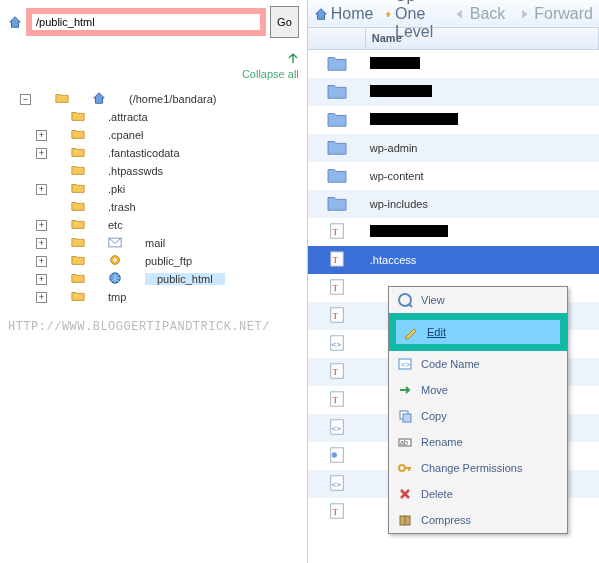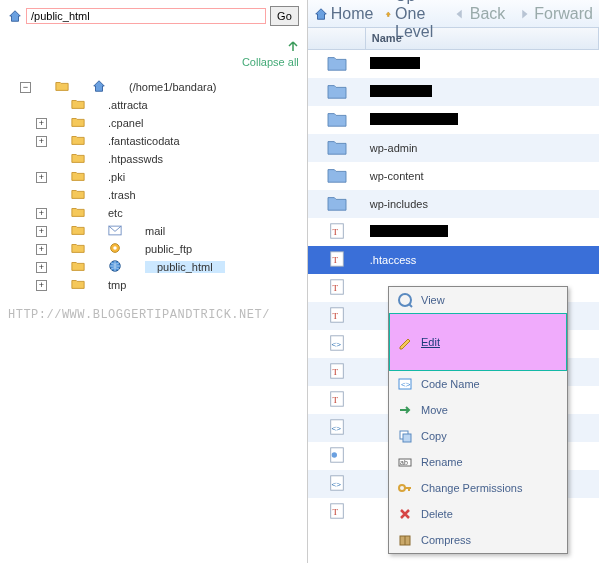--- a/index.html
+++ b/index.html
@@ -1,22 +1,22 @@
 <!DOCTYPE html>
 <html><head>
 <meta charset="utf-8">
 <style>
   * { box-sizing: border-box; margin: 0; padding: 0; }
   body { font-family: Verdana, Arial, sans-serif; font-size: 11px; color: #333; background: #fff; width: 599px; height: 563px; overflow: hidden; position: relative; }
   .container { display: flex; width: 100%; height: 100%; }
   .left-pane { width: 320px; border-right: 1px solid #ccc; padding: 6px 8px; }
   .right-pane { flex: 1; position: relative; }
   .path-row { display: flex; align-items: center; gap: 4px; margin-bottom: 10px; }
-  .path-input { flex: 1; border: 1px solid #fca5a5; padding: 2px 4px; font-size: 11px; height: 16px; }
-  .go-btn { border: 1px solid #888; background: #eee; padding: 2px 6px; font-size: 11px; cursor: pointer; height: 20px; }
+  .path-input { flex: 1; border: 6px solid #fca5a5; padding: 2px 4px; font-size: 11px; height: 28px; }
+  .go-btn { border: 1px solid #888; background: #eee; padding: 2px 6px; font-size: 11px; cursor: pointer; height: 32px; }
   .home-icon-small { width: 14px; height: 14px; }
   .collapse-row { display: flex; align-items: flex-end; gap: 4px; padding: 4px 0 10px 0; color: #4a7; cursor: pointer; flex-direction: column; }
   .tree { }
   .tree-row { display: flex; align-items: center; height: 18px; white-space: nowrap; gap: 21px; }
   .tree-row .exp { width: 11px; height: 11px; border: 1px solid #888; display: flex; align-items: center; justify-content: center; font-size: 9px; line-height: 1; cursor: pointer; margin-right: 3px; background: #fff; }
   .tree-row .exp.minus::before { content: "−"; }
   .tree-row .exp.plus::before { content: "+"; }
   .tree-row .exp.none { border: none; visibility: hidden; }
   .tree-row .label { margin-left: 2px; }
   .indent1 { padding-left: 12px; }
@@ -37,21 +37,21 @@
   .file-row.even { background: #fff; }
   .file-row.odd { background: #edf3fb; }
   .file-row.selected { background: #3a6fd8; color: #fff; }
   .file-row .icon-cell { width: 58px; display: flex; align-items: center; justify-content: center; }
   .file-row .name-cell { flex: 1; padding-left: 4px; }
   .redact { background: #000; height: 12px; display: inline-block; }
   .folder-lg svg, .file-lg svg { width: 22px; height: 18px; }
   
   .ctx { position: absolute; left: 388px; top: 286px; width: 180px; background: #f4f4f4; border: 1px solid #888; box-shadow: 2px 2px 4px rgba(0,0,0,0.25); z-index: 50; }
   .ctx-item { display: flex; align-items: center; gap: 8px; padding: 5px 8px; color: #47628e; cursor: pointer; font-size: 11px; }
-  .ctx-item.sel { border: 1px solid #14b8a6; background: #f0abfc; padding: 20px 7px; text-decoration: underline; color: #1a3d7a; }
+  .ctx-item.sel { border: 7px solid #14b8a6; background: #7dd3fc; padding: 4px 7px; text-decoration: underline; color: #1a3d7a; }
   .ctx-icon { width: 16px; height: 16px; display: flex; align-items: center; justify-content: center; }
   
   .svg-folder { fill: #f5c85a; stroke: #c7922b; }
 </style>
 </head>
 <body>
 
 <div class="container">
 
   <div class="left-pane">

